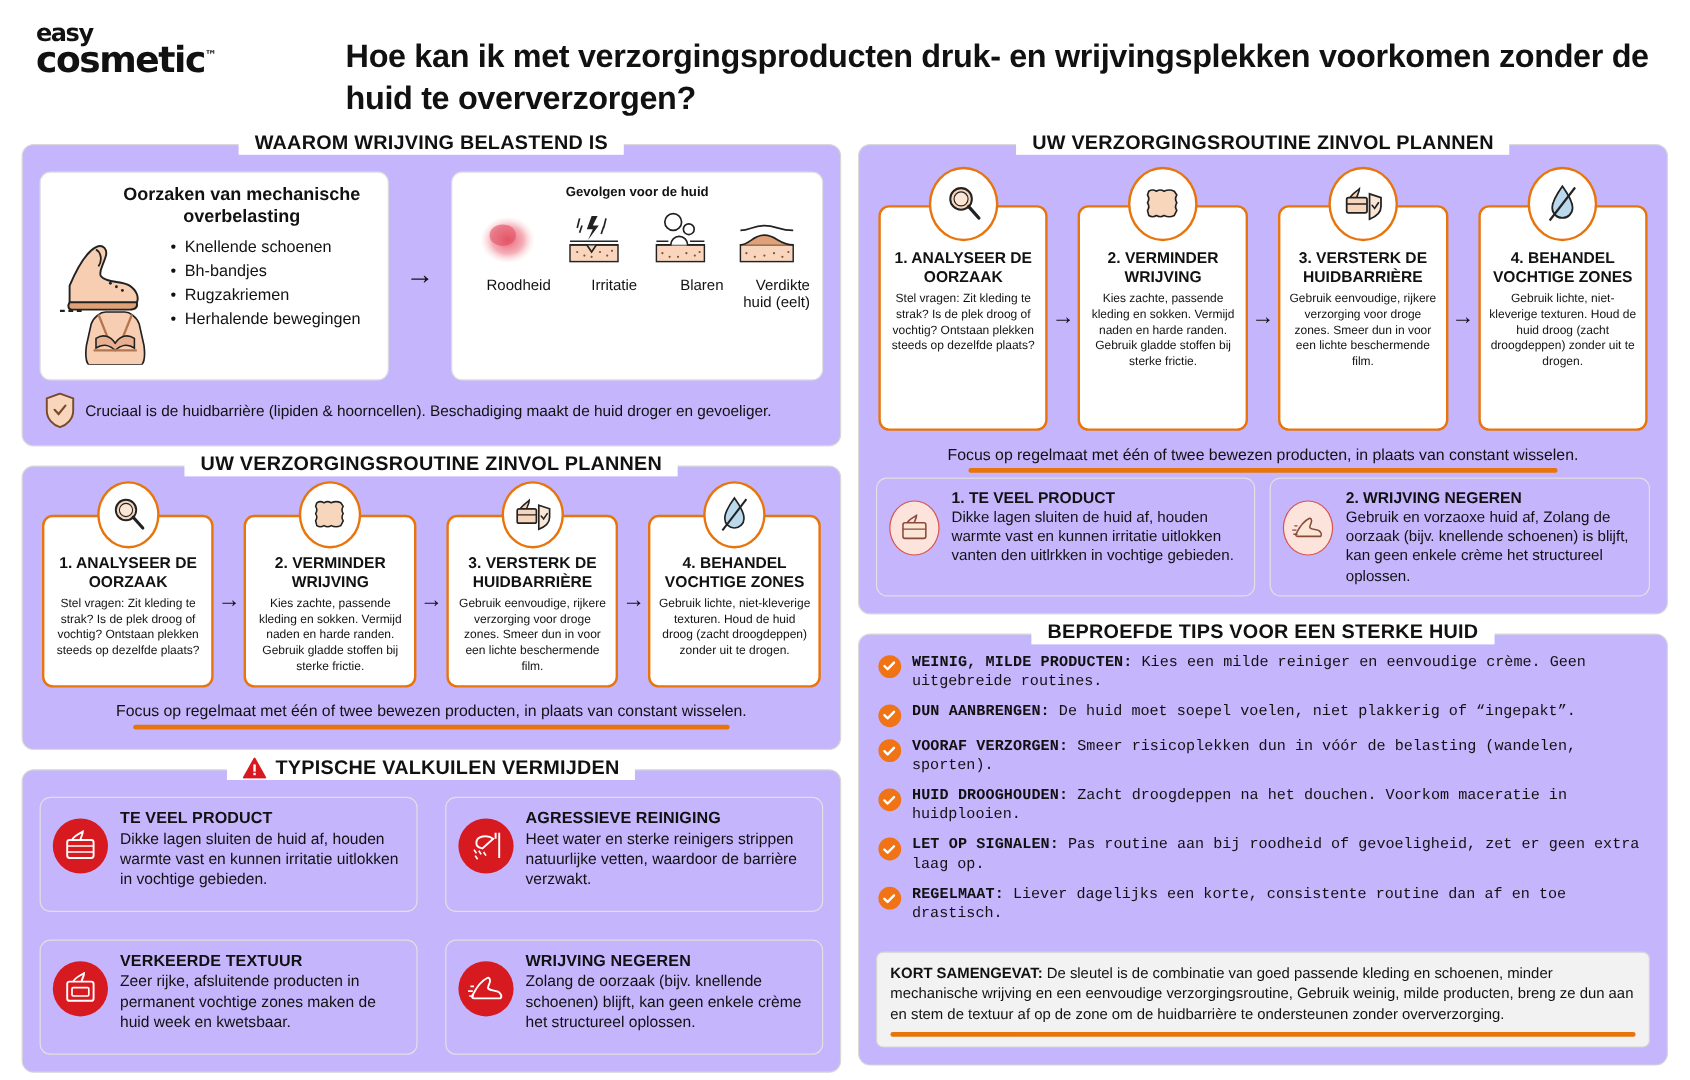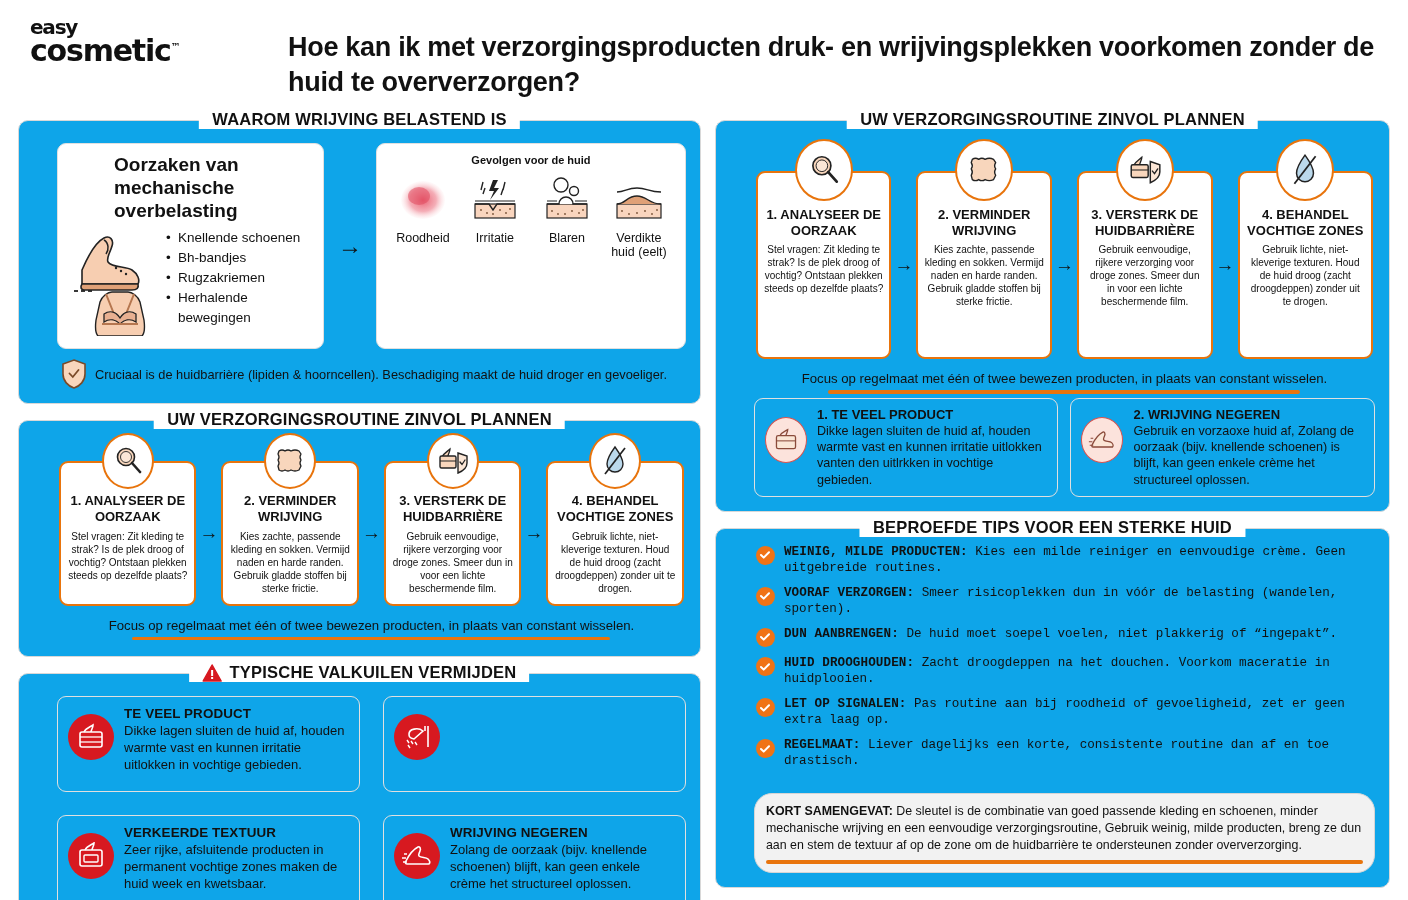--- a/index.html
+++ b/index.html
@@ -28,47 +28,47 @@
     letter-spacing: -0.3px; color: #111;
   }
 
   
   .cols { display: flex; gap: 14px; padding: 0 18px; }
   .col { display: flex; flex-direction: column; gap: 16px; }
   .col-left { width: 690px; }
   .col-right { width: 682px; }
 
   
-  .panel { position: relative; border: 1px solid #d8d8d8; border-radius: 10px; background: #0ea5e9; padding-left: 24px; }
+  .panel { position: relative; border: 1px solid #d8d8d8; border-radius: 10px; background: #c4b5fd; }
   .panel-title {
     position: absolute; top: -11px; left: 50%; transform: translateX(-50%);
     background: #fff; padding: 0 13px; white-space: nowrap;
     font-size: 16.5px; font-weight: 700; letter-spacing: 0.2px; color: #111;
     display: flex; align-items: center; gap: 7px;
   }
   .panel-body { padding: 22px 14px 14px; }
 
   
   .card { border: 1px solid #e0e0e0; border-radius: 9px; background: #fff; }
 
   .two-card { display: flex; gap: 12px; align-items: stretch; }
   .card-causes { flex: 1 1 50%; padding: 10px 10px 12px; position: relative; }
   .card-effects { flex: 1 1 50%; padding: 10px 8px 10px; }
   .arrow-mid { display: flex; align-items: center; font-size: 24px; color: #111; padding: 0 2px; }
 
-  .causes-head { font-size: 19px; font-weight: 700; line-height: 1.2; margin-bottom: 4px; padding-left: 46px;}
+  .causes-head { font-size: 15px; font-weight: 700; text-align: center; line-height: 1.2; margin-bottom: 4px; padding-left: 46px;}
   .causes-row { display: flex; gap: 6px; }
   .causes-art { width: 92px; flex: none; }
   .causes-list { font-size: 13.5px; line-height: 1.47; padding-top: 2px; }
   .causes-list li { list-style: none; position: relative; padding-left: 12px; }
   .causes-list li:before { content: "•"; position: absolute; left: 0; }
 
   .effects-head { font-size: 11px; font-weight: 700; text-align: center; margin-bottom: 8px; }
   .effects-row { display: flex; justify-content: space-around; align-items: flex-start; padding: 0 2px; }
-  .eff { width: 72px; text-align: center; }
+  .eff { width: 72px; text-align: right; }
   .eff-label { font-size: 12.5px; line-height: 1.15; margin-top: 5px; }
 
   .crucial { display: flex; align-items: center; gap: 8px; margin-top: 10px; padding: 0 4px; }
   .crucial-txt { font-size: 12.8px; }
 
   
   .steps { display: flex; align-items: stretch; gap: 0; padding: 18px 2px 0; }
   .step-wrap { flex: 1 1 0; display: flex; justify-content: center; }
   .step {
     position: relative; border: 2.4px solid #E8740C; border-radius: 9px;
@@ -111,21 +111,21 @@
 
   
   .tips { padding: 16px 16px 10px; font-family: Liberation Mono, monospace; }
   .tip { display: flex; gap: 9px; align-items: flex-start; margin-bottom: 9.5px; }
   .tip-ico { width: 19px; height: 19px; border-radius: 50%; background: #F07315; flex: none; margin-top: 1px;
              display: flex; align-items: center; justify-content: center; }
   .tip-txt { font-size: 12.6px; line-height: 1.25; }
   .tip-txt b { font-weight: 700; letter-spacing: 0.1px; }
 
   .summary {
-    margin: 4px 14px 14px; border: 1px solid #d5d5d5; border-radius: 18px;
+    margin: 4px 14px 14px; border: 1px solid #d5d5d5; border-radius: 6px;
     background: #f2f2f2; padding: 9px 11px 8px; position: relative;
   }
   .summary-txt { font-size: 12.4px; line-height: 1.34; }
   .summary-rule { height: 3.5px; background: #E8740C; border-radius: 2px; margin-top: 7px; }
 
   svg { display: block; }
 </style>
 </head>
 <body>
 
@@ -371,20 +371,24 @@
 
             <div class="pit">
               <div class="pit-ico">
                 <svg width="30" height="28" viewBox="0 0 30 28">
                   <path d="M23 3 C23 8 23 8 23 8" stroke="#fff" stroke-width="1.6" fill="none"></path>
                   <path d="M26 3 L26 24" stroke="#fff" stroke-width="1.6" fill="none"></path>
                   <path d="M7 11 C7 6 16 4 21 8 L12 16 C7 15 7 13 7 11 Z" fill="none" stroke="#fff" stroke-width="1.6"></path>
                   <path d="M5 17 L7 20 M9 18 L11 21 M13 19 L15 22 M6 22 L8 25" stroke="#fff" stroke-width="1.4"></path>
                 </svg>
               </div>
+              <div>
+                <div class="pit-h">AGRESSIEVE REINIGING</div>
+                <div class="pit-t">Heet water en sterke reinigers strippen natuurlijke vetten, waardoor de barrière verzwakt.</div>
+              </div>
             </div>
 
             <div class="pit">
               <div class="pit-ico">
                 <svg width="30" height="28" viewBox="0 0 30 28">
                   <path d="M9 8 C11 4 15 3 18 1 C18 4 16 6 16 8" fill="none" stroke="#fff" stroke-width="1.6"></path>
                   <rect x="4" y="8" width="22" height="16" rx="2" fill="none" stroke="#fff" stroke-width="1.6"></rect>
                   <rect x="8" y="13" width="14" height="7" rx="1" fill="none" stroke="#fff" stroke-width="1.4"></rect>
                 </svg>
               </div>
@@ -531,32 +535,32 @@
             </div>
           </div>
 
           <div class="tip">
             <div class="tip-ico">
               <svg width="12" height="12" viewBox="0 0 12 12">
                   <path d="M2 6 L4.7 8.6 L10 3.2" fill="none" stroke="#fff" stroke-width="2" stroke-linecap="round" stroke-linejoin="round"></path>
                 </svg>
             </div>
             <div class="tip-txt">
-              <b>VOORAF VERZORGEN:</b><span> Smeer risicoplekken dun in vóór de belasting (wandelen, sporten).</span>
+              <b>DUN AANBRENGEN:</b><span> De huid moet soepel voelen, niet plakkerig of “ingepakt”.</span>
             </div>
           </div>
 
           <div class="tip">
             <div class="tip-ico">
               <svg width="12" height="12" viewBox="0 0 12 12">
                   <path d="M2 6 L4.7 8.6 L10 3.2" fill="none" stroke="#fff" stroke-width="2" stroke-linecap="round" stroke-linejoin="round"></path>
                 </svg>
             </div>
             <div class="tip-txt">
-              <b>DUN AANBRENGEN:</b><span> De huid moet soepel voelen, niet plakkerig of “ingepakt”.</span>
+              <b>VOORAF VERZORGEN:</b><span> Smeer risicoplekken dun in vóór de belasting (wandelen, sporten).</span>
             </div>
           </div>
 
           <div class="tip">
             <div class="tip-ico">
               <svg width="12" height="12" viewBox="0 0 12 12">
                   <path d="M2 6 L4.7 8.6 L10 3.2" fill="none" stroke="#fff" stroke-width="2" stroke-linecap="round" stroke-linejoin="round"></path>
                 </svg>
             </div>
             <div class="tip-txt">

